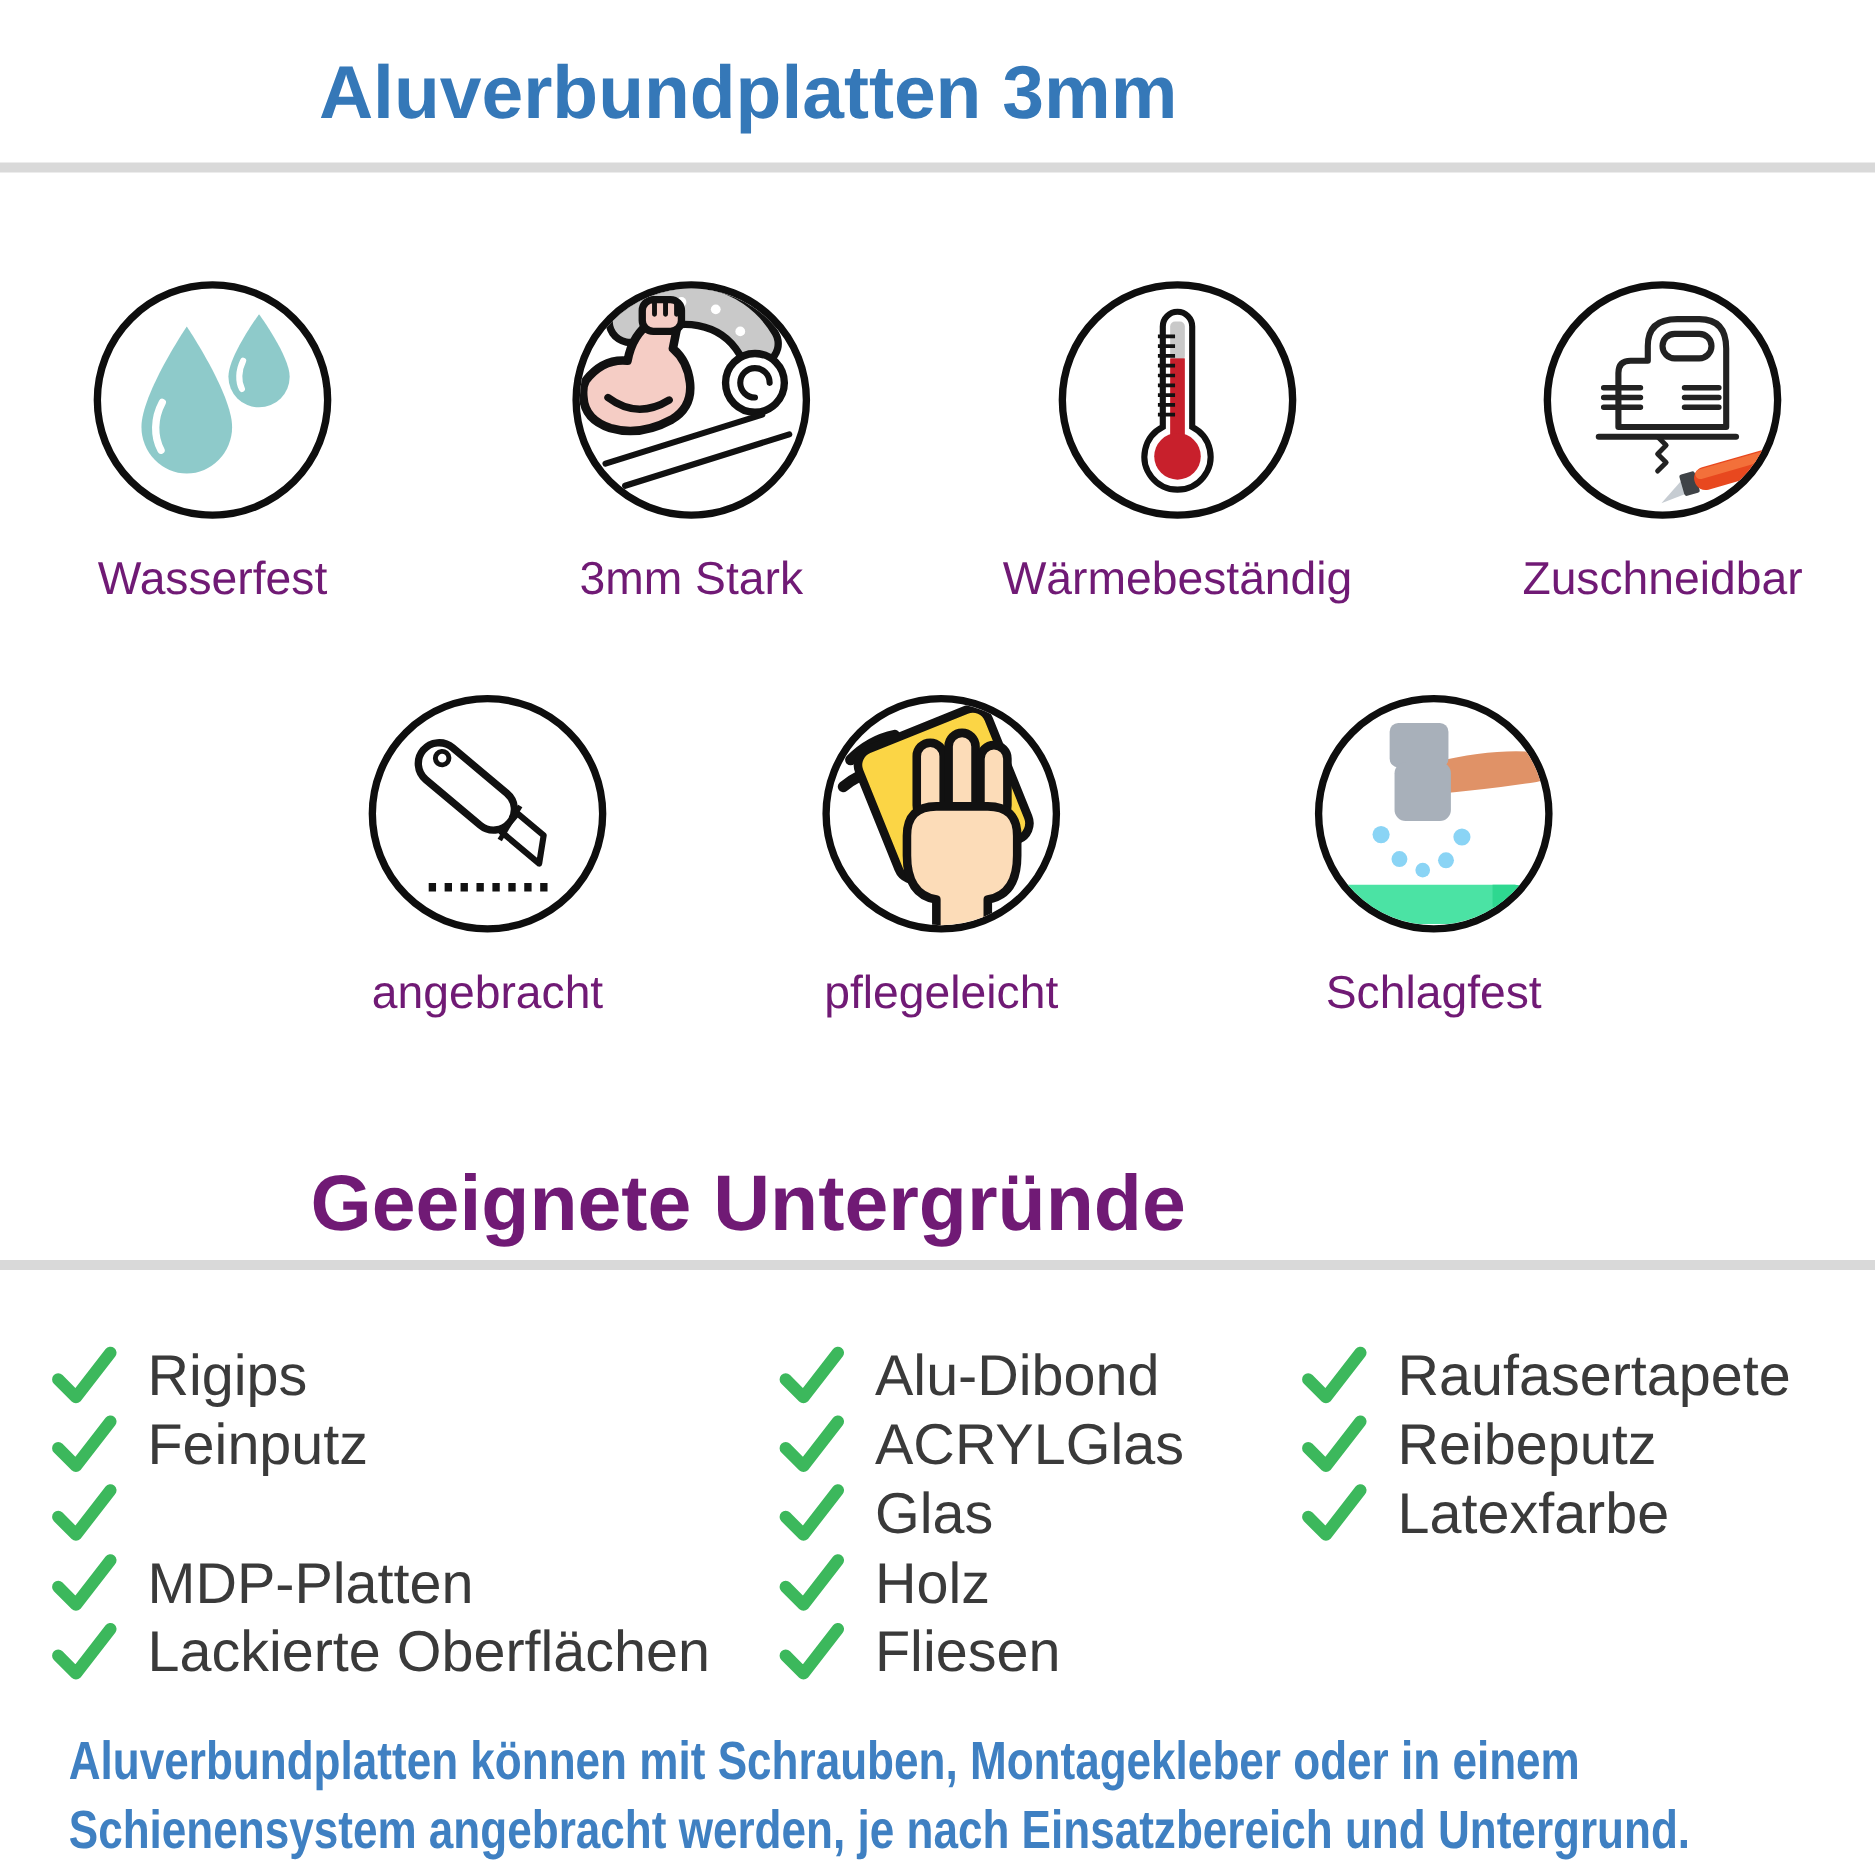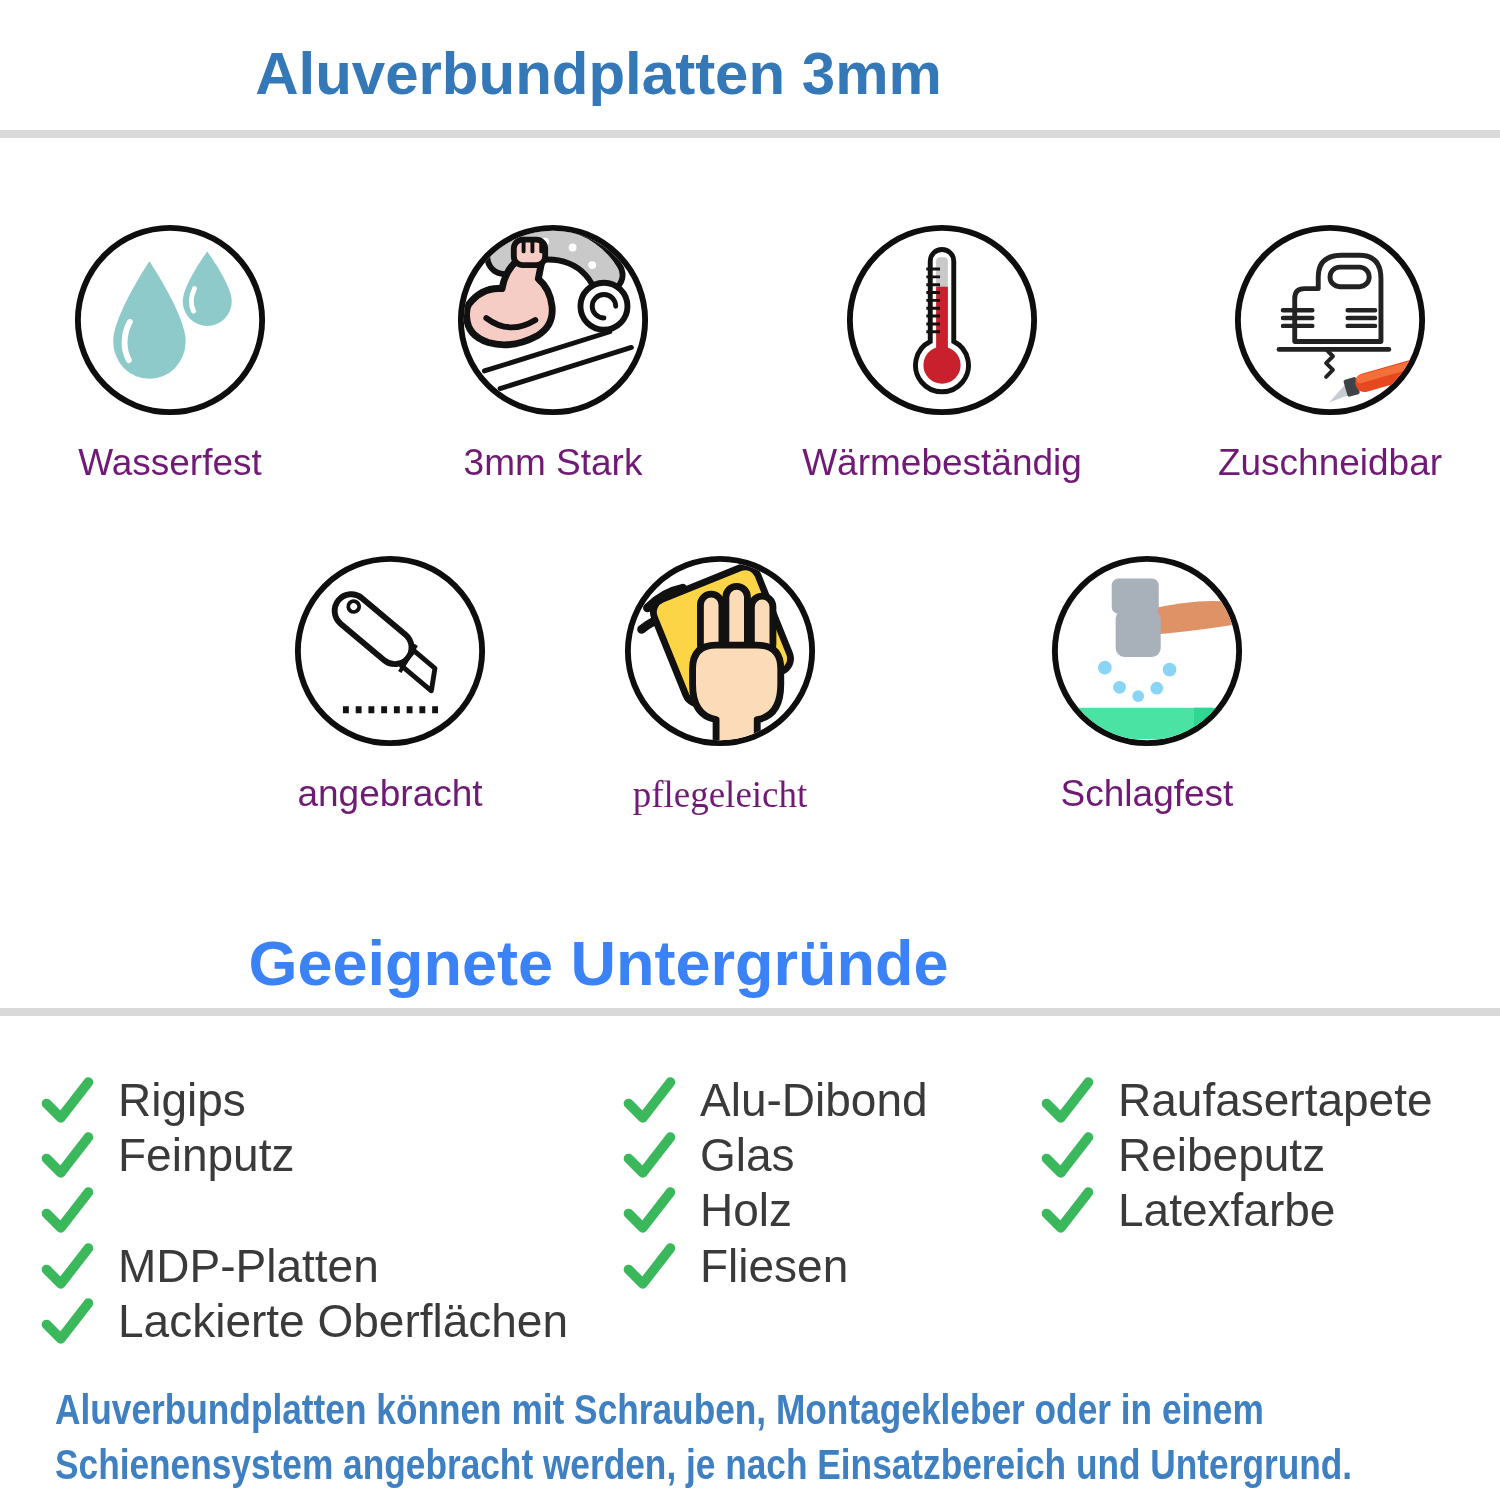--- a/index.html
+++ b/index.html
@@ -5,21 +5,21 @@
   html,body{margin:0;padding:0;}
   body{
     width:1500px;height:1500px;position:relative;background:#ffffff;
     font-family:"Liberation Sans", sans-serif;overflow:hidden;
   }
   .title{
     position:absolute;left:0;width:1197px;text-align:center;
     font-weight:bold;white-space:nowrap;
   }
   .title1{top:28px;font-size:60px;line-height:92px;color:#3578B8;}
-  .title2{top:926px;font-size:63px;line-height:74px;color:#3b82f6;}
+  .title2{top:926px;font-size:63px;line-height:74px;color:#701a75;}
   .divider{position:absolute;left:0;width:1500px;height:8px;background:#D9D9D9;}
   .divider1{top:130px;}
   .divider2{top:1008px;}
   .feat{
     position:absolute;width:320px;display:flex;flex-direction:column;align-items:center;
   }
   .feat .flabel{
     margin-top:24px;font-size:37px;color:#701a75;white-space:nowrap;text-align:center;
   }
   .cols{position:absolute;top:1072px;}
@@ -124,21 +124,21 @@
       <rect x="-62" y="-17" width="92" height="34" rx="17" fill="#fff" stroke="#111" stroke-width="6"></rect>
       <circle cx="-46" cy="-5" r="5.5" fill="#fff" stroke="#111" stroke-width="4"></circle>
       <path d="M30 -10 H58 L70 10 H30 Z" fill="#fff" stroke="#111" stroke-width="5" stroke-linejoin="round"></path>
       <path d="M28 -16 L33 16" stroke="#111" stroke-width="4"></path>
     </g>
     <path d="M52 160 H150" stroke="#111" stroke-width="7" stroke-dasharray="6 7"></path>
   </svg>
   <div class="flabel">angebracht</div>
 </div>
 
-<div class="feat" style="left:560px;top:553px;font-family:Liberation Serif, serif;">
+<div class="feat" style="left:593px;top:553px;">
   <svg width="196" height="196" viewBox="0 0 200 200">
     <defs>
         <clipPath id="c6">
           <circle cx="100" cy="100" r="91"></circle>
         </clipPath>
       </defs>
     <circle cx="100" cy="100" r="94" fill="#fff" stroke="#0e0e0e" stroke-width="6"></circle>
     <g clip-path="url(#c6)">
       <path d="M26 56 Q42 40 62 36" stroke="#111" stroke-width="9" fill="none" stroke-linecap="round"></path>
       <path d="M20 78 Q32 68 47 64" stroke="#111" stroke-width="9" fill="none" stroke-linecap="round"></path>
@@ -219,20 +219,26 @@
   <div class="srow">
     <svg width="54" height="48" viewBox="0 0 60 54">
         <path d="M7 31 L23 47 L54 7" stroke="#3CB85C" stroke-width="11" fill="none" stroke-linecap="round" stroke-linejoin="round"></path>
       </svg>
     <span class="stext">Alu-Dibond</span>
   </div>
   <div class="srow">
     <svg width="54" height="48" viewBox="0 0 60 54">
         <path d="M7 31 L23 47 L54 7" stroke="#3CB85C" stroke-width="11" fill="none" stroke-linecap="round" stroke-linejoin="round"></path>
       </svg>
+    <span class="stext">ACRYLGlas</span>
+  </div>
+  <div class="srow">
+    <svg width="54" height="48" viewBox="0 0 60 54">
+        <path d="M7 31 L23 47 L54 7" stroke="#3CB85C" stroke-width="11" fill="none" stroke-linecap="round" stroke-linejoin="round"></path>
+      </svg>
     <span class="stext">Glas</span>
   </div>
   <div class="srow">
     <svg width="54" height="48" viewBox="0 0 60 54">
         <path d="M7 31 L23 47 L54 7" stroke="#3CB85C" stroke-width="11" fill="none" stroke-linecap="round" stroke-linejoin="round"></path>
       </svg>
     <span class="stext">Holz</span>
   </div>
   <div class="srow">
     <svg width="54" height="48" viewBox="0 0 60 54">

